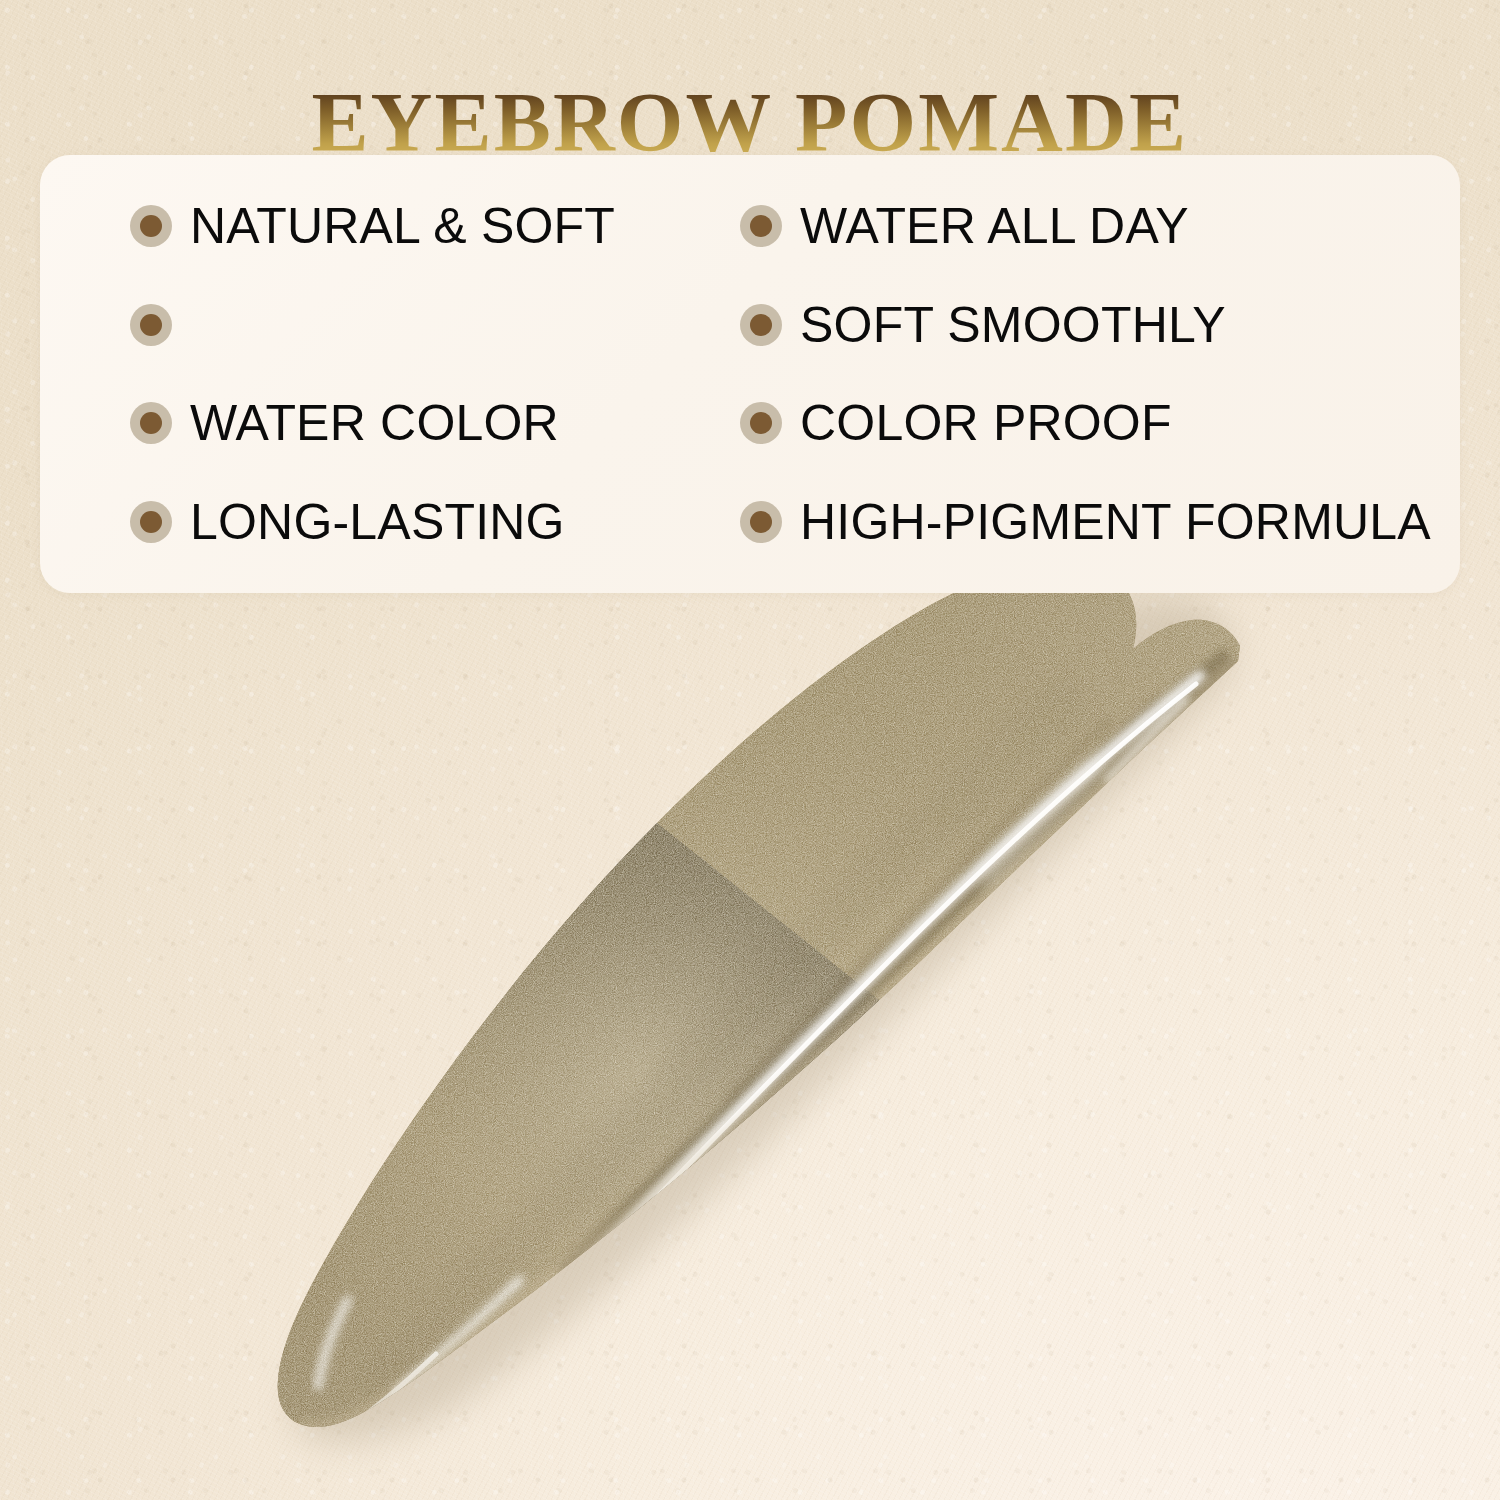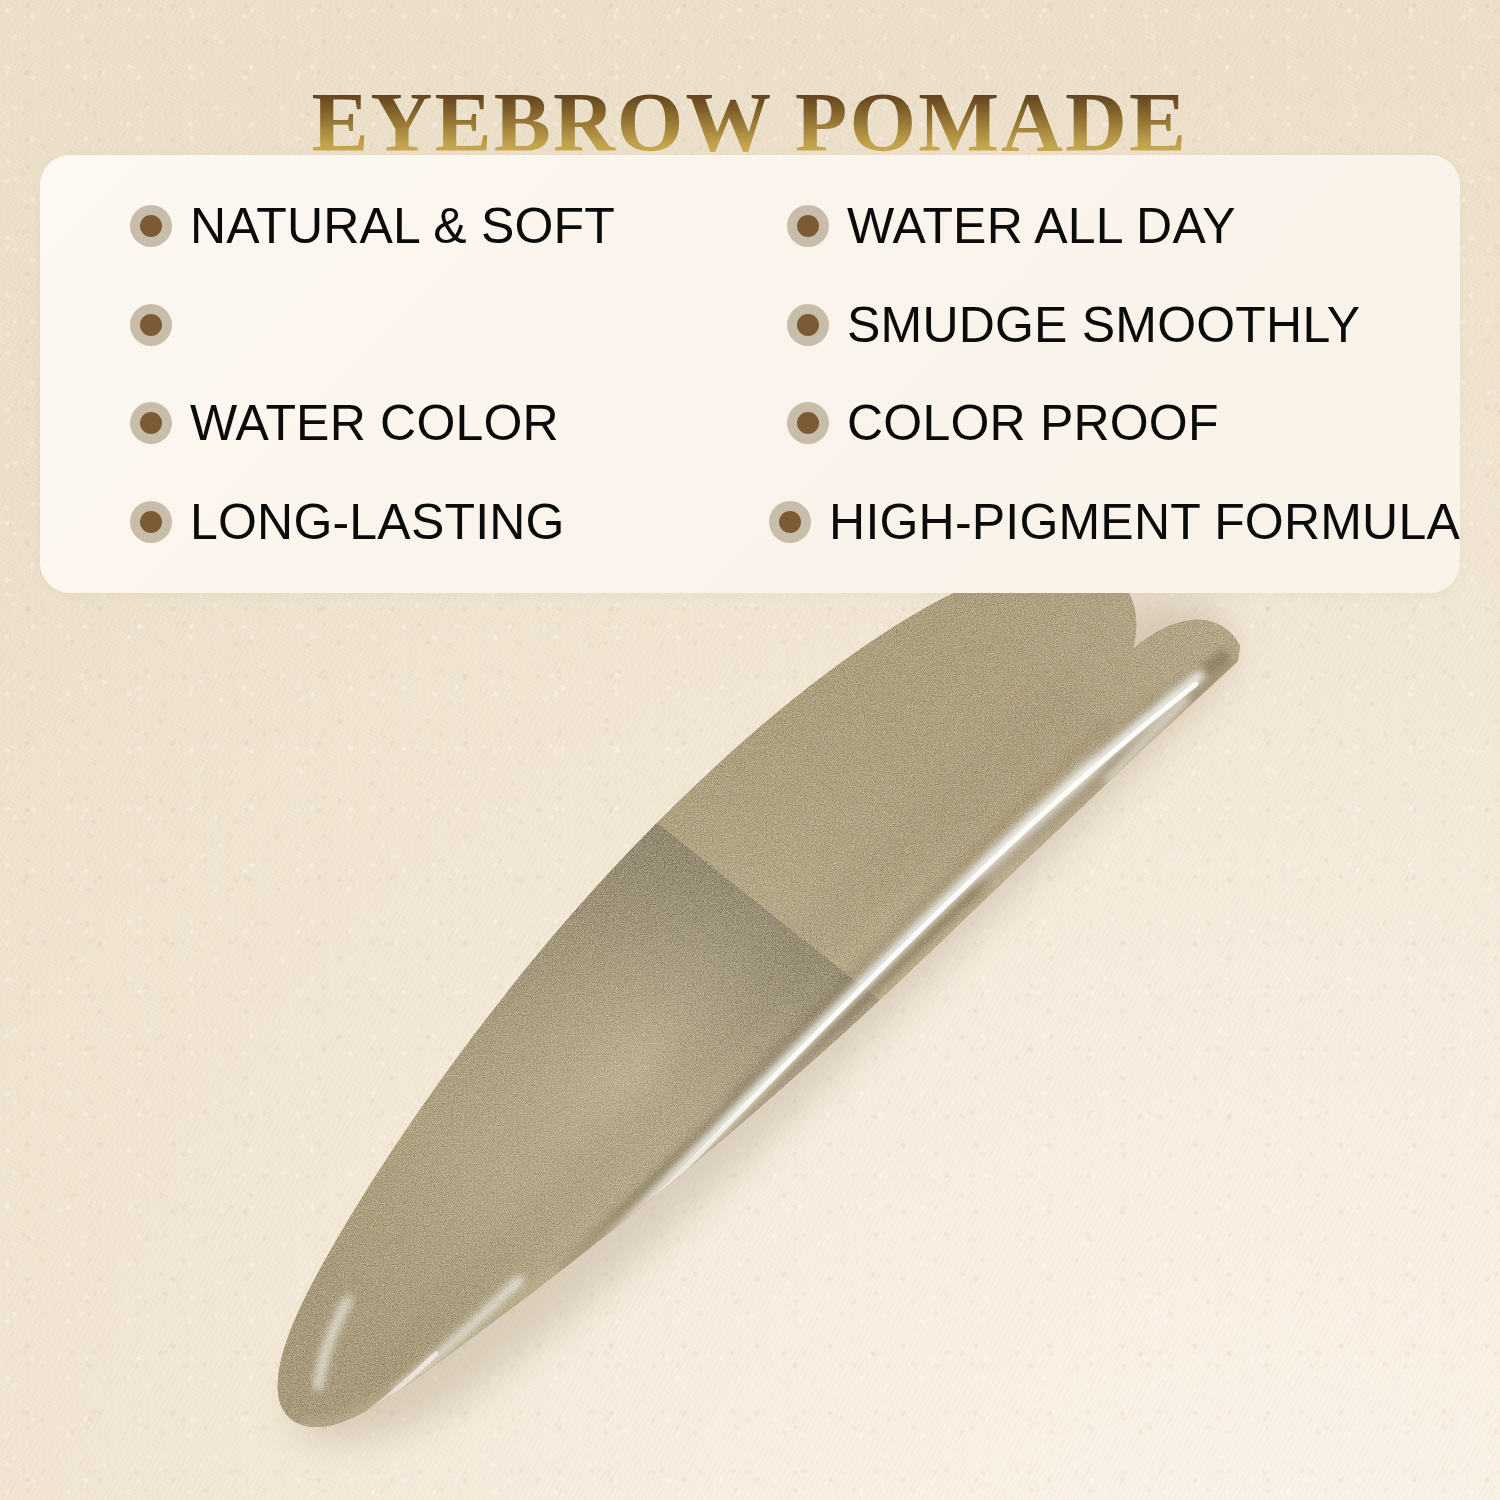--- a/index.html
+++ b/index.html
@@ -97,21 +97,20 @@
     box-sizing: border-box;
     padding: 26px 0 26px 0;
     display: flex;
     flex-direction: column;
     justify-content: space-between;
   }
   .feat-row {
     display: flex;
     align-items: center;
     height: 90px;
-    gap: 47px;
   }
   .feat {
     display: flex;
     align-items: center;
   }
   .feat.col-left  { width: 600px; padding-left: 90px; box-sizing: border-box; }
   .feat.col-right { flex: 1; padding-left: 100px; box-sizing: border-box; }
 
   .bullet {
     position: relative;
@@ -340,21 +339,21 @@
         <span class="feat-label">WATER ALL DAY</span>
       </div>
     </div>
 
     <div class="feat-row">
       <div class="feat col-left">
         <span class="bullet"></span>
       </div>
       <div class="feat col-right">
         <span class="bullet"></span>
-        <span class="feat-label">SMUDGE SMOOTHLY</span>
+        <span class="feat-label">SOFT SMOOTHLY</span>
       </div>
     </div>
 
     <div class="feat-row">
       <div class="feat col-left">
         <span class="bullet"></span>
         <span class="feat-label">WATER COLOR</span>
       </div>
       <div class="feat col-right">
         <span class="bullet"></span>

